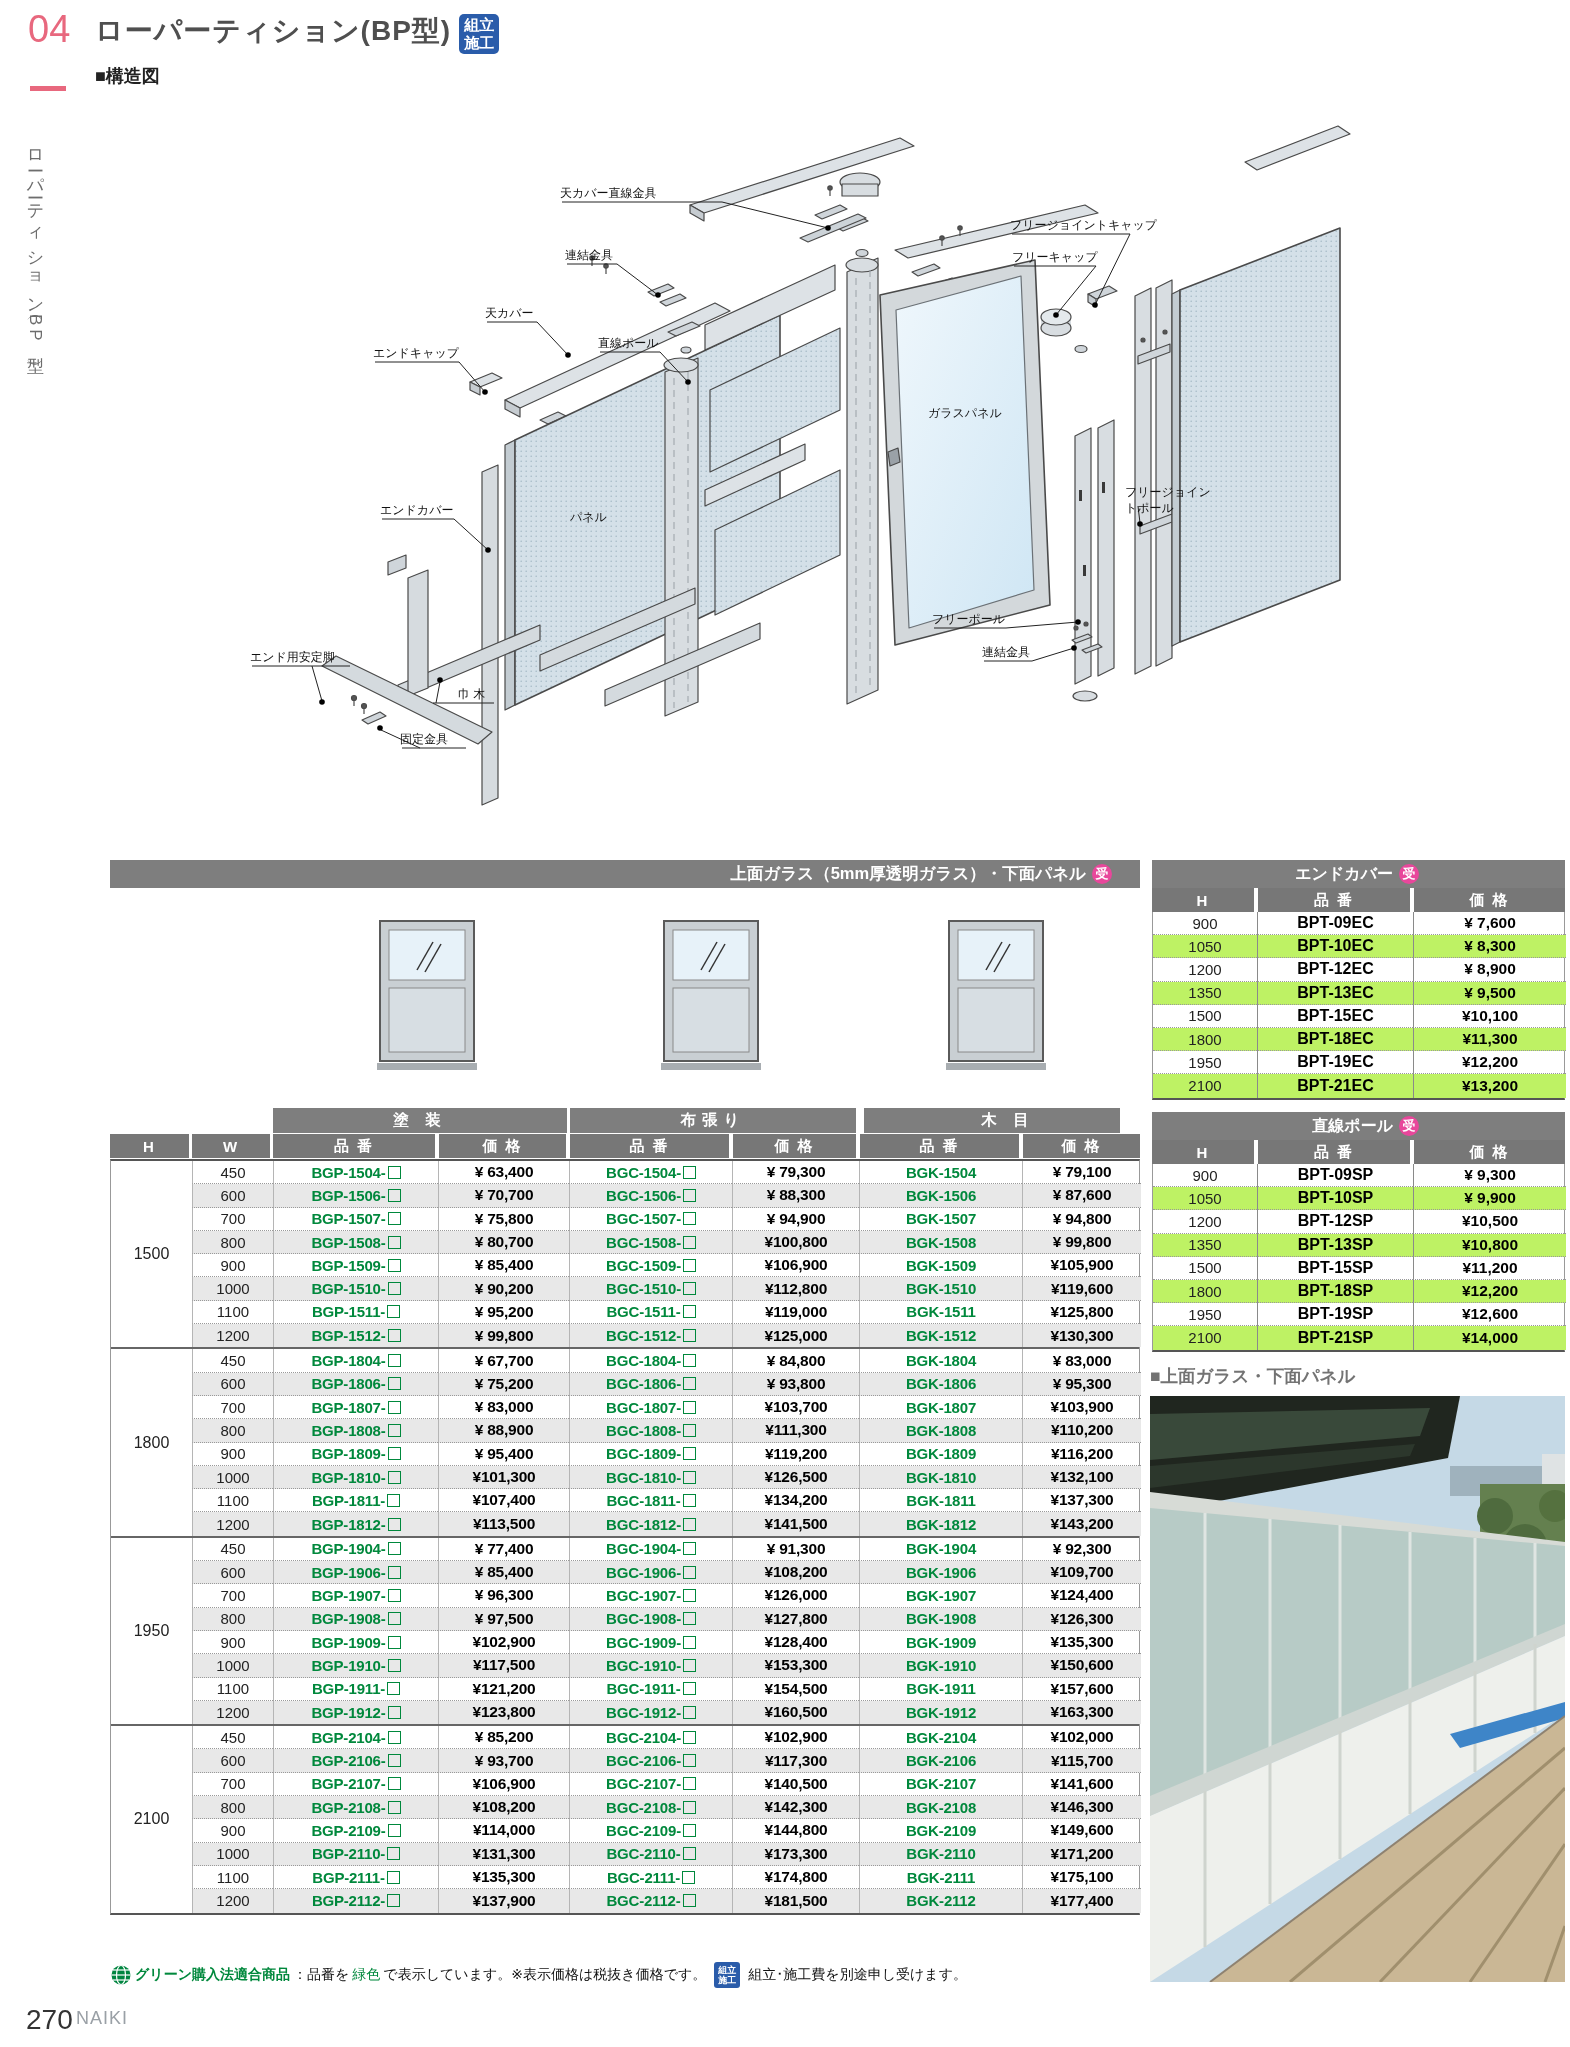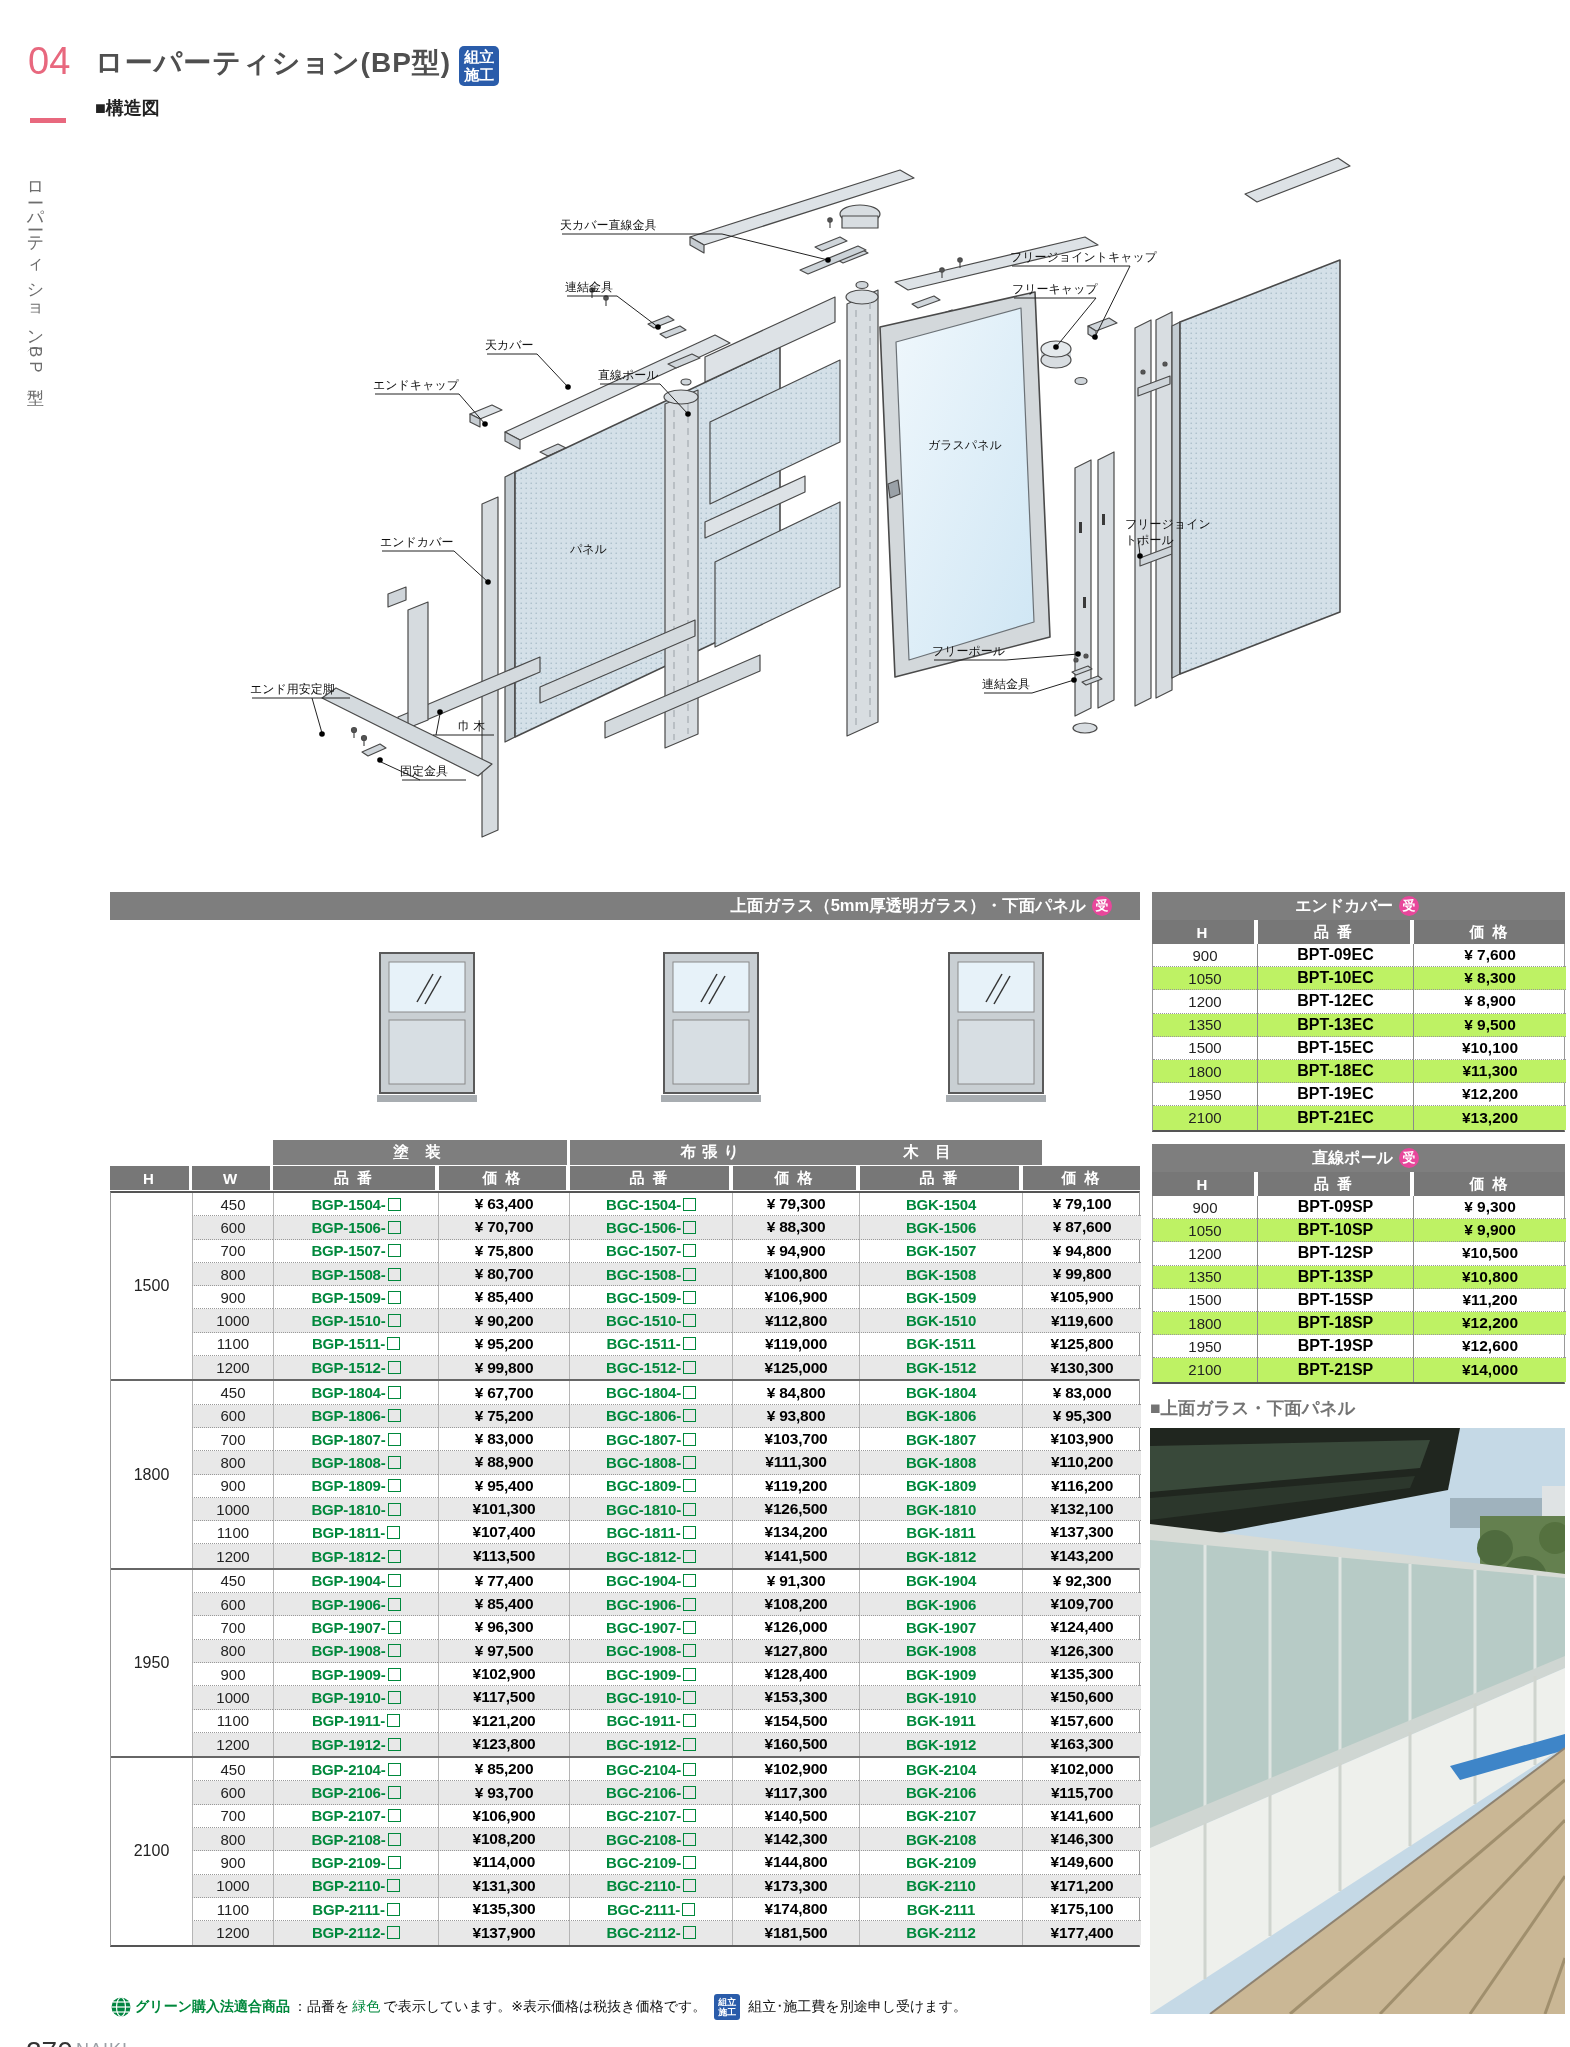--- a/index.html
+++ b/index.html
@@ -1,18 +1,18 @@
 <!DOCTYPE html>
 <html><head>
 <meta charset="utf-8">
 <style>
   html,body{margin:0;padding:0;}
   body{width:1570px;height:2047px;position:relative;background:#fff;
        font-family:"Liberation Sans","DejaVu Sans",sans-serif;}
-  .abs{position:absolute;margin-top:32px;}
+  .abs{position:absolute;}
   
   #secnum{left:28px;top:8px;font-size:38px;color:#e8687e;}
   #pinkdash{left:30px;top:86px;width:36px;height:5px;background:#e8687e;}
   #sidelabel{left:24px;top:138px;writing-mode:vertical-rl;font-size:17px;color:#6d6d6d;
              letter-spacing:4px;}
   #titlerow{left:95px;top:14px;display:flex;gap:8px;align-items:flex-start;}
   #pagetitle{font-size:28px;color:#4f4f4f;font-weight:bold;letter-spacing:1px;margin:0;line-height:1.2;}
   .asm-badge{width:40px;height:40px;background:#2a5caa;color:#fff;border-radius:5px;
              display:flex;flex-direction:column;align-items:center;justify-content:center;
              font-size:15px;font-weight:bold;line-height:1.2;}
@@ -34,21 +34,21 @@
        font-size:13px;display:flex;align-items:center;justify-content:center;font-weight:bold;flex:0 0 auto;}
   
   #main-table{left:110px;top:860px;width:1030px;}
   #main-table .bar{padding-right:28px;}
   #illos{position:relative;height:220px;}
   .illo{position:absolute;top:30px;width:100px;height:152px;}
   .illo1{left:267px;} .illo2{left:551px;} .illo3{left:836px;}
   #finish-row{position:relative;height:26px;}
   .fh{position:absolute;top:0;height:25px;background:#7e7e7e;color:#fff;display:flex;
       align-items:center;justify-content:center;font-weight:bold;font-size:15.5px;letter-spacing:6px;}
-  .fh1{left:163px;width:294px;} .fh2{left:460px;width:286px;} .fh3{left:708px;width:224px;}
+  .fh1{left:163px;width:294px;} .fh2{left:460px;width:286px;} .fh3{left:754px;width:224px;padding-left:32px;}
   #subhead-row{position:relative;height:25px;}
   .sh{position:absolute;top:0;height:24px;background:#777;color:#fff;display:flex;
       align-items:center;justify-content:center;font-weight:bold;font-size:15px;letter-spacing:2px;}
   .sh1{left:0;width:79px;} .sh2{left:82px;width:78px;} .sh3{left:163px;width:162px;}
   .sh4{left:329px;width:127px;} .sh5{left:460px;width:159px;} .sh6{left:623px;width:123px;}
   .sh7{left:750px;width:159px;} .sh8{left:913px;width:117px;}
   #main-rows{border-top:2px solid #555;border-bottom:2px solid #555;
              border-left:1px solid #999;border-right:1px solid #999;box-sizing:border-box;}
   .mt-section{display:grid;grid-template-columns:81px 81px 165px 131px 163px 127px 163px 119px;
               grid-auto-rows:23.3px;}

